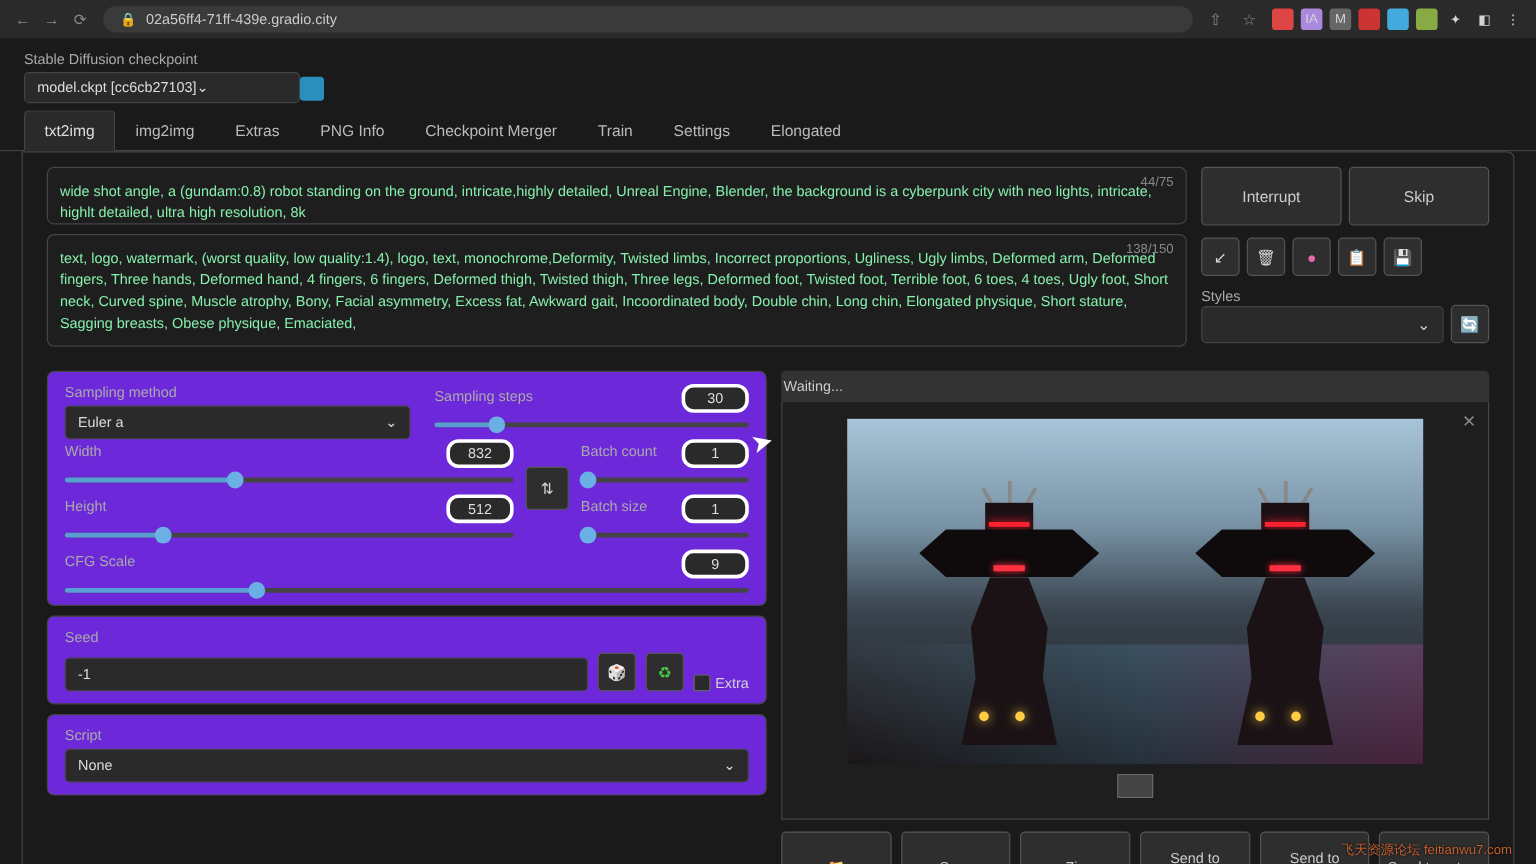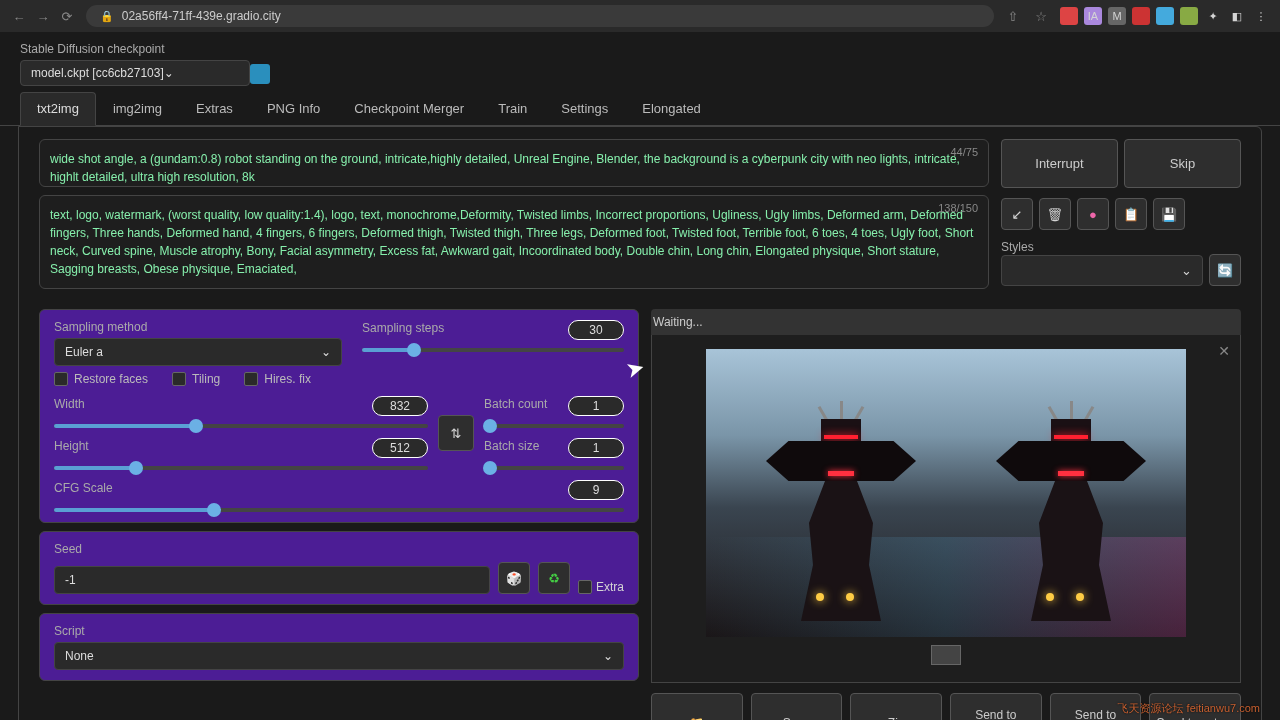--- a/index.html
+++ b/index.html
@@ -171,21 +171,21 @@
   width: 600px;
 }
 .output {
   flex: 1;
 }
 
 .panel {
   border: 1px solid #444;
   border-radius: 6px;
   padding: 10px 14px;
-  background: #4c1d95;
+  background: #6d28d9;
   margin-bottom: 8px;
 }
 .ctrl-row { display: flex; gap: 20px; }
 .ctrl-col { flex: 1; }
 .ctrl-label { font-size: 12px; color: #aaa; margin-bottom: 4px; }
 .dropdown {
   background: #2a2a2a;
   border: 1px solid #444;
   border-radius: 4px;
   padding: 6px 10px;
@@ -196,21 +196,21 @@
   align-items: center;
 }
 .slider-row {
   display: flex;
   justify-content: space-between;
   align-items: center;
 }
 .slider-value-box {
   width: 56px;
   background: #2a2a2a;
-  border: 1px solid #ffffff;
+  border: 3px solid #ffffff;
   border-radius: 10px;
   padding: 2px 10px;
   text-align: center;
   font-size: 12px;
   color: #ddd;
 }
 .slider-track {
   height: 4px;
   background: #444;
   border-radius: 2px;
@@ -537,34 +537,20 @@
               <div class="ctrl-label">Sampling steps</div>
               <div class="slider-value-box">30</div>
             </div>
             <div class="slider-track">
               <div class="slider-fill" style="width:20%"></div>
               <div class="slider-handle" style="left:20%"></div>
             </div>
           </div>
         </div>
 
-        <div class="checkbox-row">
-          <div class="cb">
-            <div class="cb-box"></div>
-            <span>Restore faces</span>
-          </div>
-          <div class="cb">
-            <div class="cb-box"></div>
-            <span>Tiling</span>
-          </div>
-          <div class="cb">
-            <div class="cb-box"></div>
-            <span>Hires. fix</span>
-          </div>
-        </div>
 
         <div class="dims-grid">
           <div class="dims-left">
             <div class="slider-row">
               <div class="ctrl-label">Width</div>
               <div class="slider-value-box">832</div>
             </div>
             <div class="slider-track">
               <div class="slider-fill" style="width:38%"></div>
               <div class="slider-handle" style="left:38%"></div>

